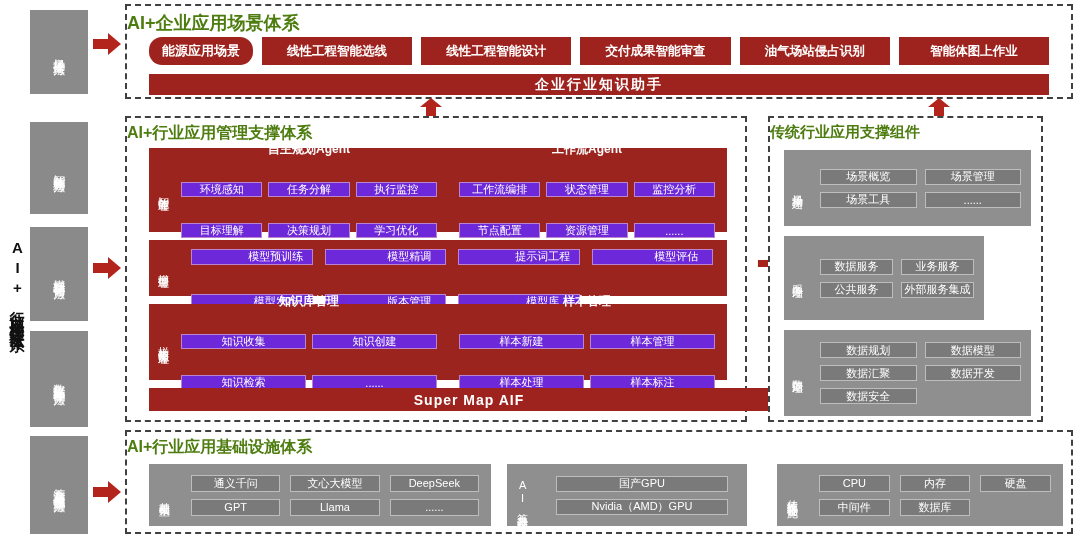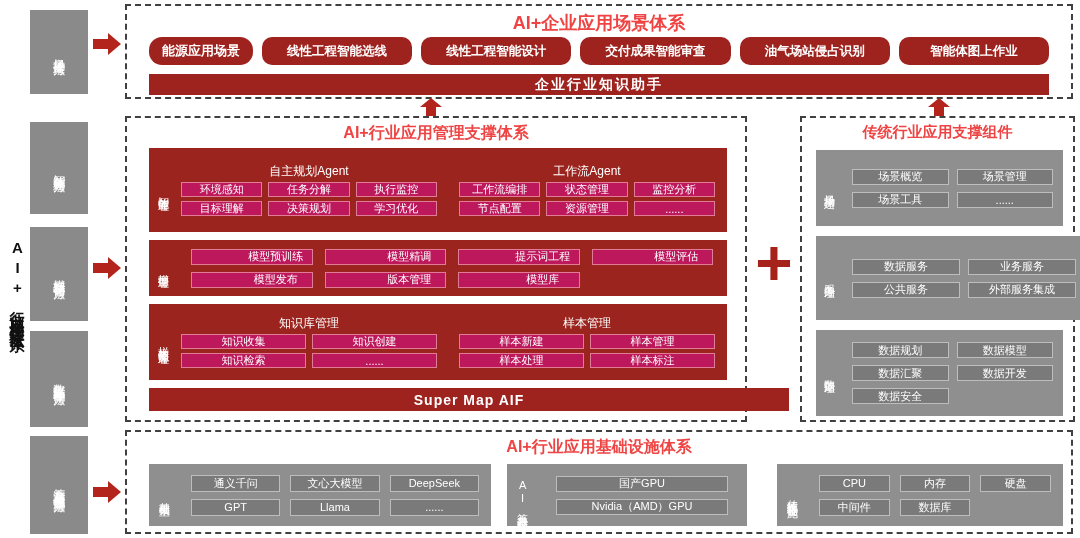--- a/index.html
+++ b/index.html
@@ -21,56 +21,56 @@
 
   .arrow{position:absolute;fill:#b3241d;}
   .a1{left:93px;top:33px;}
   .a2{left:93px;top:257px;}
   .a3{left:93px;top:481px;}
   .u1{left:420px;top:98px;}
   .u2{left:928px;top:98px;}
 
   
   .sec{position:absolute;border:2px dashed #404040;background:#fff;box-sizing:border-box;}
-  .sec-title{position:absolute;left:0;right:0;text-align:center;font-weight:bold;color:#ef4444;}
+  .sec-title{position:absolute;left:0;right:0;text-align:left;font-weight:bold;color:#4d7c0f;}
 
   .top-sec{left:125px;top:4px;width:948px;height:95px;}
   .top-sec .sec-title{top:5px;font-size:18px;}
   .scen-row{position:absolute;left:22px;right:22px;top:31px;height:28px;display:flex;gap:9px;}
   .redfill{background:#9e231e;color:#fff;display:flex;align-items:center;justify-content:center;}
   .row-label{flex:none;width:104px;font-size:13px;font-weight:bold;border-radius:13px;}
-  .scen{flex:1;font-size:12.5px;font-weight:bold;white-space:nowrap;border-radius:10px;}
+  .scen{flex:1;font-size:12.5px;font-weight:bold;white-space:nowrap;}
   .assist-bar{position:absolute;left:22px;right:22px;top:68px;height:21px;font-size:14px;font-weight:bold;letter-spacing:2px;}
 
   .mid-sec{left:125px;top:116px;width:622px;height:306px;}
   .mid-sec .sec-title{top:5px;font-size:16px;}
   .rpanel{position:absolute;left:22px;width:578px;background:#9b241e;display:flex;box-sizing:border-box;}
   .p1{top:30px;height:84px;}
   .p2{top:122px;height:56px;}
   .p3{top:186px;height:76px;}
   .vlabel{flex:none;width:28px;color:#fff;font-size:11px;letter-spacing:1px;
           display:flex;align-items:center;justify-content:center;text-align:center;}
   .pcontent{flex:1;display:flex;gap:22px;padding:4px 12px 4px 4px;align-items:center;box-sizing:border-box;}
   .group{flex:1;display:flex;flex-direction:column;gap:4px;justify-content:center;}
-  .gtitle{color:#fff;font-weight:normal;font-size:12px;text-align:center;height:14px;line-height:14px;}
+  .gtitle{color:#fff;font-weight:bold;font-size:12px;text-align:center;height:14px;line-height:14px;}
   .crow{display:flex;gap:6px;}
   .cbox{display:flex;align-items:center;justify-content:center;color:#fff;white-space:nowrap;overflow:hidden;box-sizing:border-box;}
-  .chip{flex:1;height:15px;font-size:11px;background:#be185d;border:1px solid rgba(255,205,195,0.55);}
+  .chip{flex:1;height:15px;font-size:11px;background:#6d28d9;border:1px solid rgba(255,205,195,0.55);margin-top:22px;}
   .grid4{flex:1;display:grid;grid-template-columns:repeat(4,1fr);gap:7px 12px;padding:8px 14px;align-content:center;box-sizing:border-box;}
   .grid4 .chip{height:16px;padding-left:48px;}
   .footer-bar{position:absolute;left:22px;top:270px;width:640px;height:23px;font-size:14px;font-weight:bold;letter-spacing:1px;}
 
   .plus{position:absolute;left:747px;top:226px;width:54px;height:74px;color:#a6231c;
         font-size:64px;font-weight:bold;display:flex;align-items:center;justify-content:center;line-height:1;}
 
-  .right-sec{left:800px;top:116px;width:275px;height:306px;}
+  .right-sec{left:768px;top:116px;width:275px;height:306px;}
   .right-sec .sec-title{top:5px;font-size:15px;}
   .gpanel{position:absolute;background:#8f8f8f;display:flex;box-sizing:border-box;}
   .rp1{left:14px;top:32px;width:247px;height:76px;}
-  .rp2{left:14px;top:118px;width:270px;height:84px;align-items:center;}
+  .rp2{left:14px;top:118px;width:200px;height:84px;align-items:center;}
   .rp3{left:14px;top:212px;width:247px;height:86px;}
   .gpanel .vlabel{width:26px;}
   .grid2{flex:1;display:grid;grid-template-columns:1fr 1fr;gap:7px 8px;padding:8px 10px;align-content:center;box-sizing:border-box;}
   .gchip{height:16px;font-size:11px;background:#7a7a7a;border:1px solid rgba(255,255,255,0.5);}
 
   .bottom-sec{left:125px;top:430px;width:948px;height:104px;}
   .bottom-sec .sec-title{top:5px;font-size:16px;}
   .bpA{left:22px;top:32px;width:342px;height:62px;}
   .bpB{left:380px;top:32px;width:240px;height:62px;}
   .bpC{left:650px;top:32px;width:286px;height:62px;}

